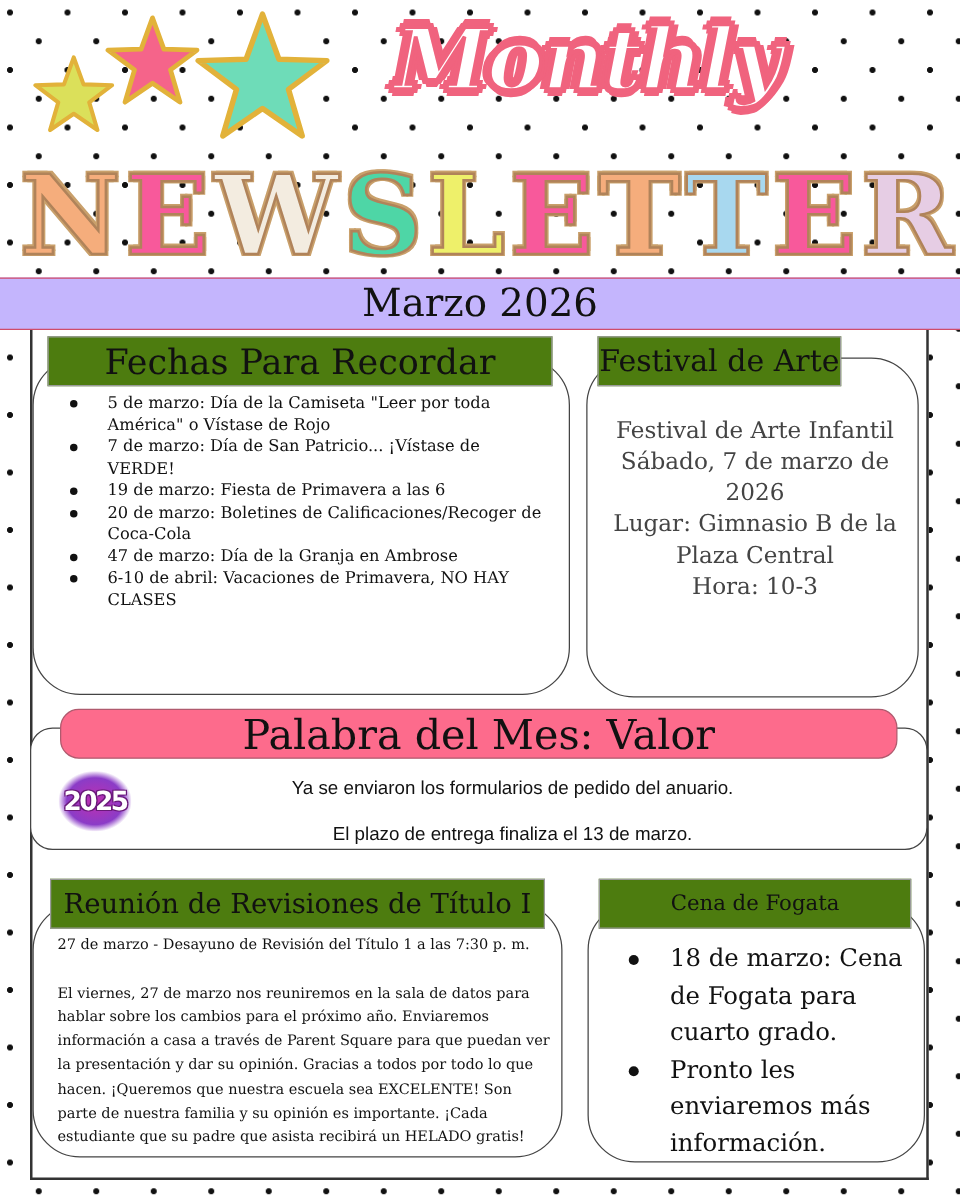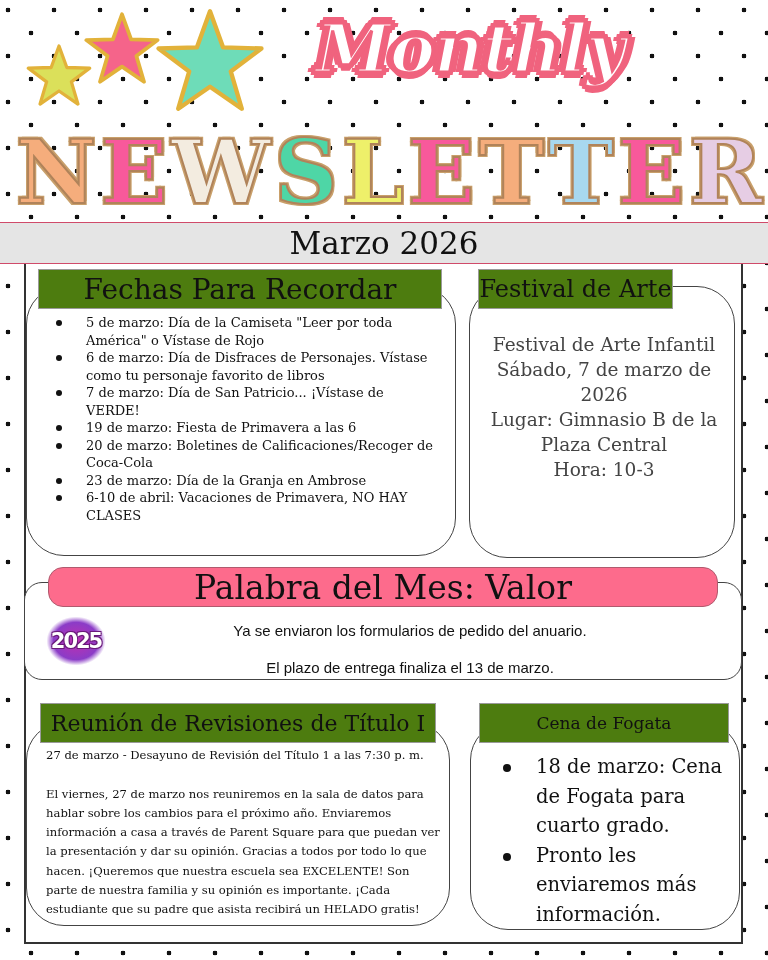--- a/index.html
+++ b/index.html
@@ -37,21 +37,21 @@
     flex: 1; margin: 0 2px;
     display: flex; align-items: center; justify-content: center;
     font-family: "DejaVu Serif", serif; font-weight: bold; font-size: 88px; line-height: 1;
     -webkit-text-stroke: 2px #b0835a;
     text-shadow: 2px 2px 0 #c9a06b, -2px -2px 0 #c9a06b, 2px -2px 0 #c9a06b, -2px 2px 0 #c9a06b;
   }
 
   
   .month-bar {
     position: absolute; left: 0; top: 222px; width: 768px; height: 42px;
-    background: #e5e5e5; border-top: 1px solid #d04b6a; border-bottom: 1px solid #d04b6a;
+    background: #c4b5fd; border-top: 1px solid #d04b6a; border-bottom: 1px solid #d04b6a;
     display: flex; align-items: center; justify-content: center;
   }
   .month-title { font-family: "DejaVu Serif", serif; font-size: 31px; color: #111; }
 
   
   .frame {
     position: absolute; left: 24px; top: 264px; width: 719px; height: 680px;
     border-left: 2px solid #333; border-right: 2px solid #333; border-bottom: 2px solid #333;
     background: #fff;
   }
@@ -165,25 +165,24 @@
 <div class="month-bar">
   <span class="month-title">Marzo 2026</span>
 </div>
 
 <div class="frame"></div>
 
 <div class="box fechas-box"></div>
 <div class="label fechas-label">Fechas Para Recordar</div>
 <ul class="fechas-list">
   <li>5 de marzo: Día de la Camiseta "Leer por toda América" o Vístase de Rojo</li>
-  <li>6 de marzo: Día de Disfraces de Personajes. Vístase como tu personaje favorito de libros</li>
   <li>7 de marzo: Día de San Patricio... ¡Vístase de VERDE!</li>
   <li>19 de marzo: Fiesta de Primavera a las 6</li>
   <li>20 de marzo: Boletines de Calificaciones/Recoger de Coca-Cola</li>
-  <li>23 de marzo: Día de la Granja en Ambrose</li>
+  <li>47 de marzo: Día de la Granja en Ambrose</li>
   <li>6-10 de abril: Vacaciones de Primavera, NO HAY CLASES</li>
 </ul>
 
 <div class="box festival-box"></div>
 <div class="label festival-label">Festival de Arte</div>
 <div class="festival-text">
   <div>Festival de Arte Infantil</div>
   <div>Sábado, 7 de marzo de 2026</div>
   <div>Lugar: Gimnasio B de la Plaza Central</div>
   <div>Hora: 10-3</div>

